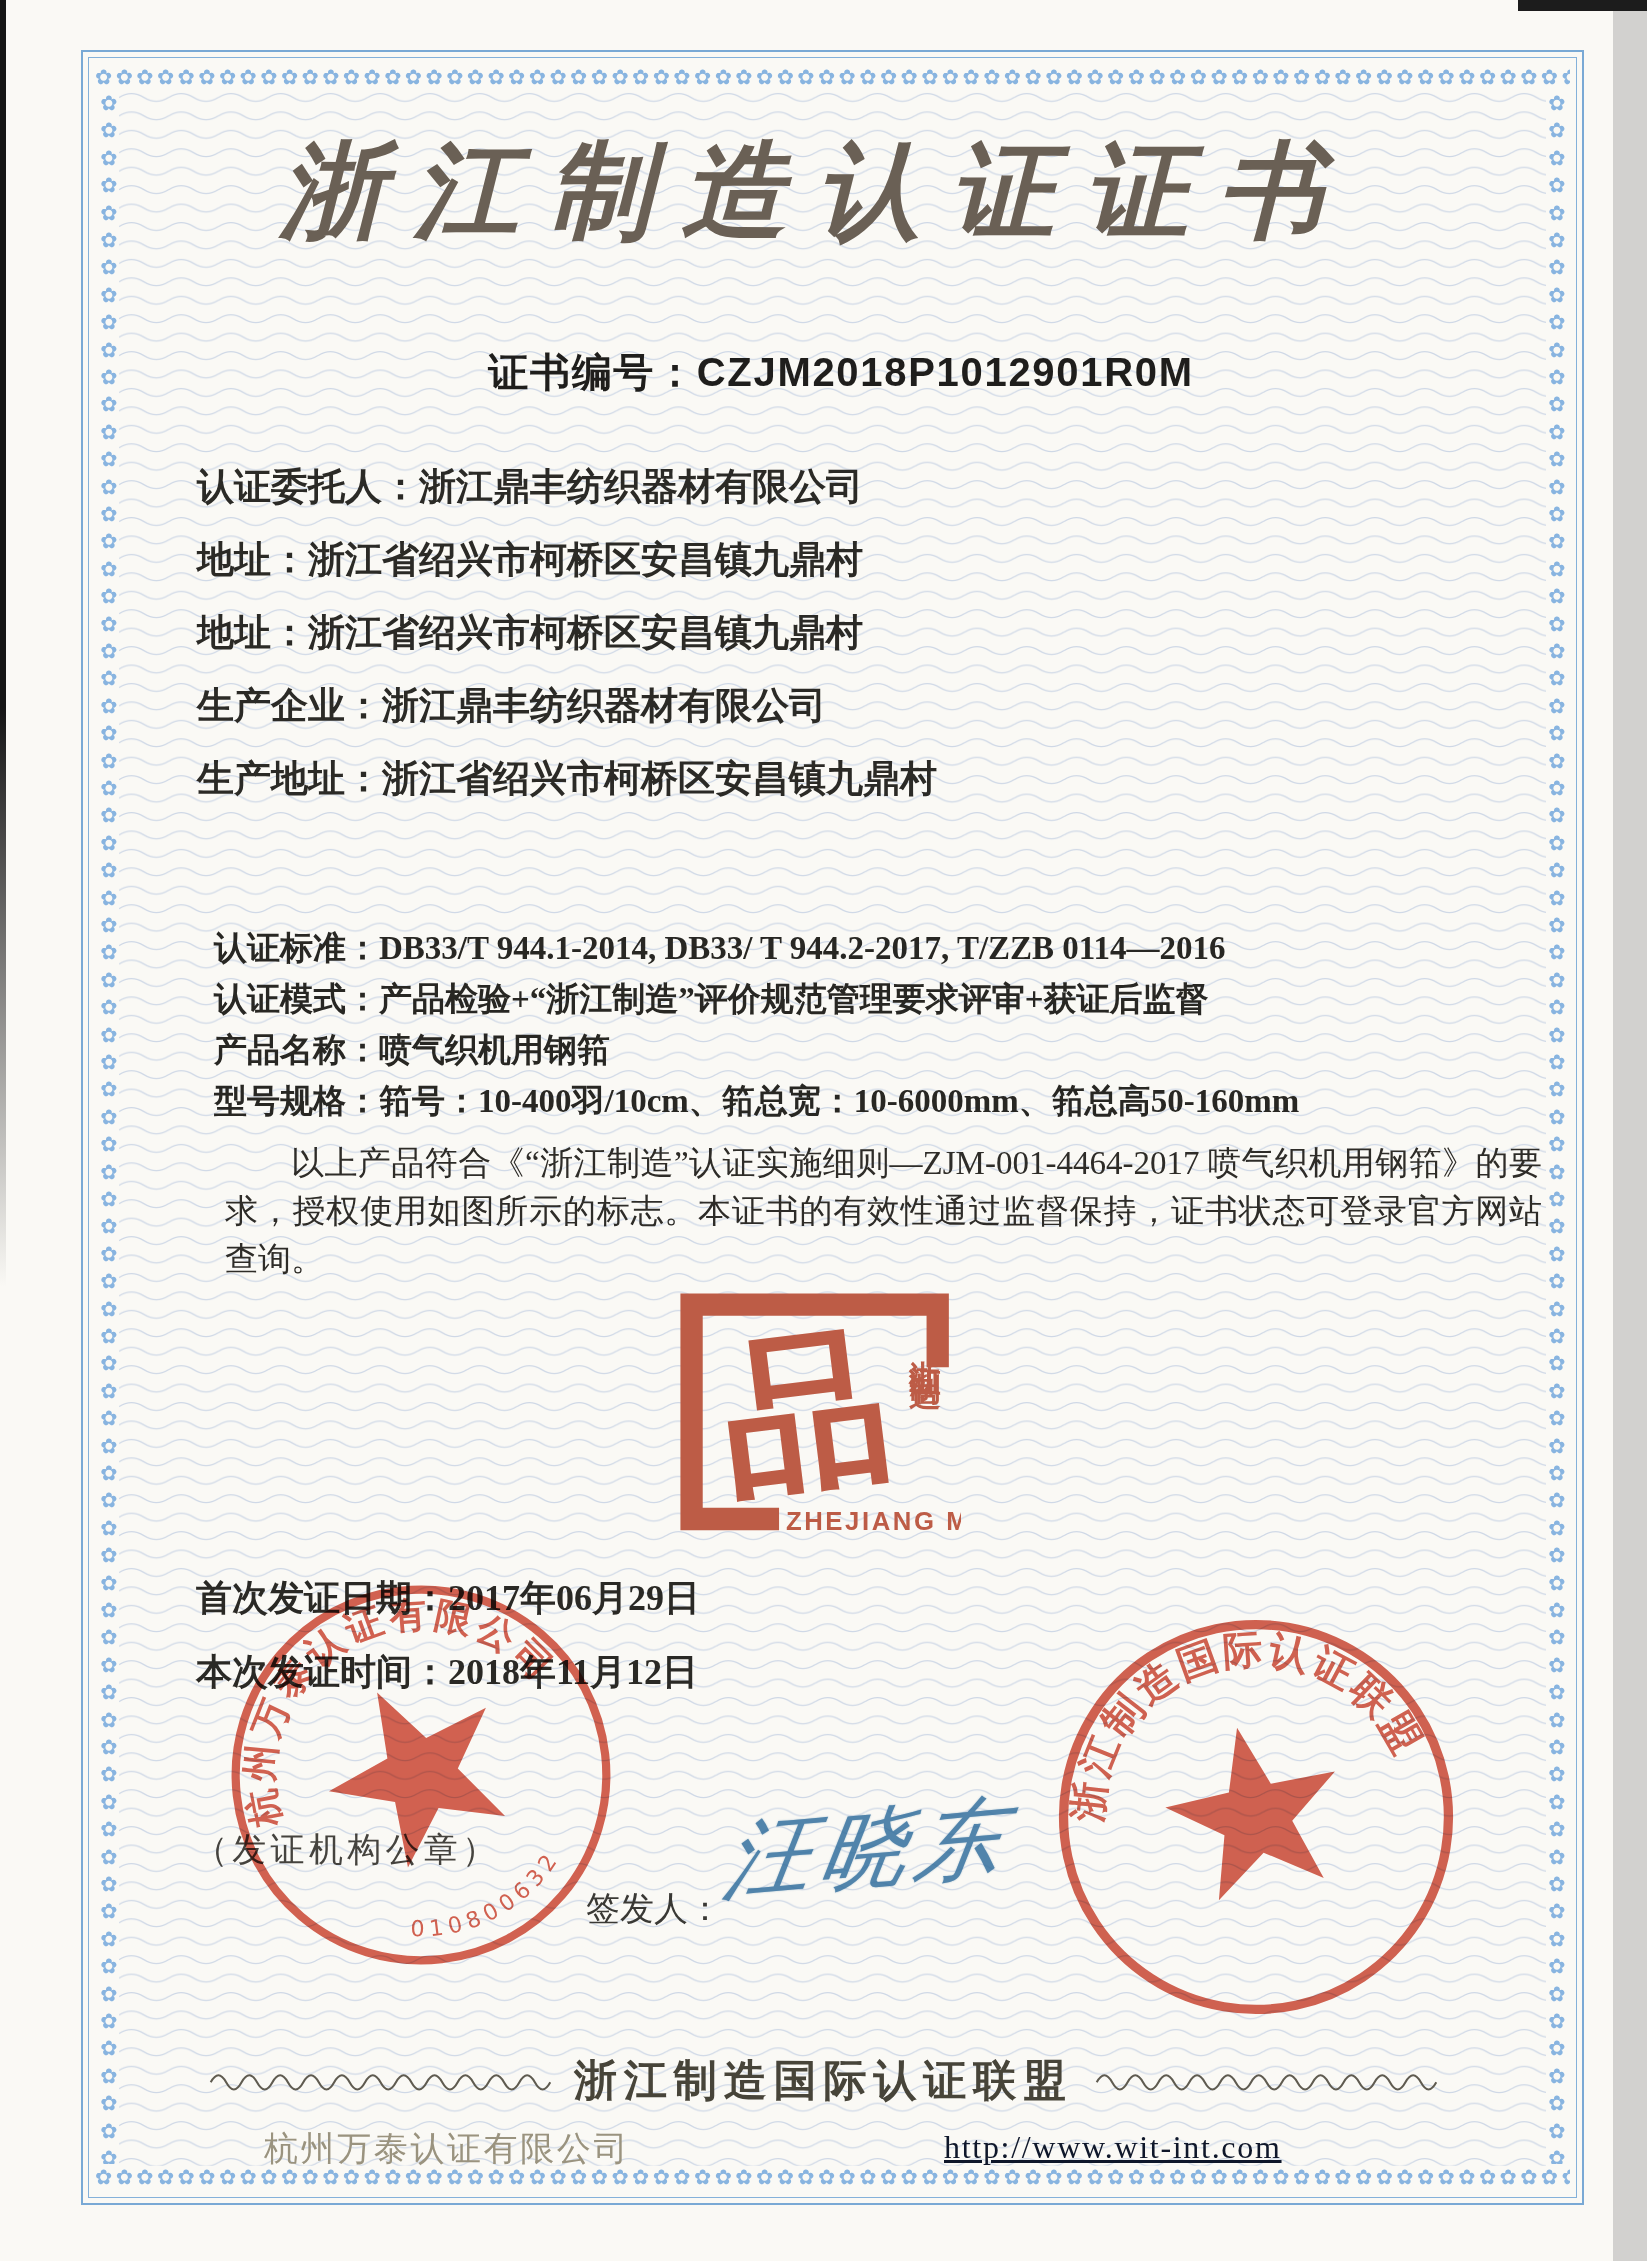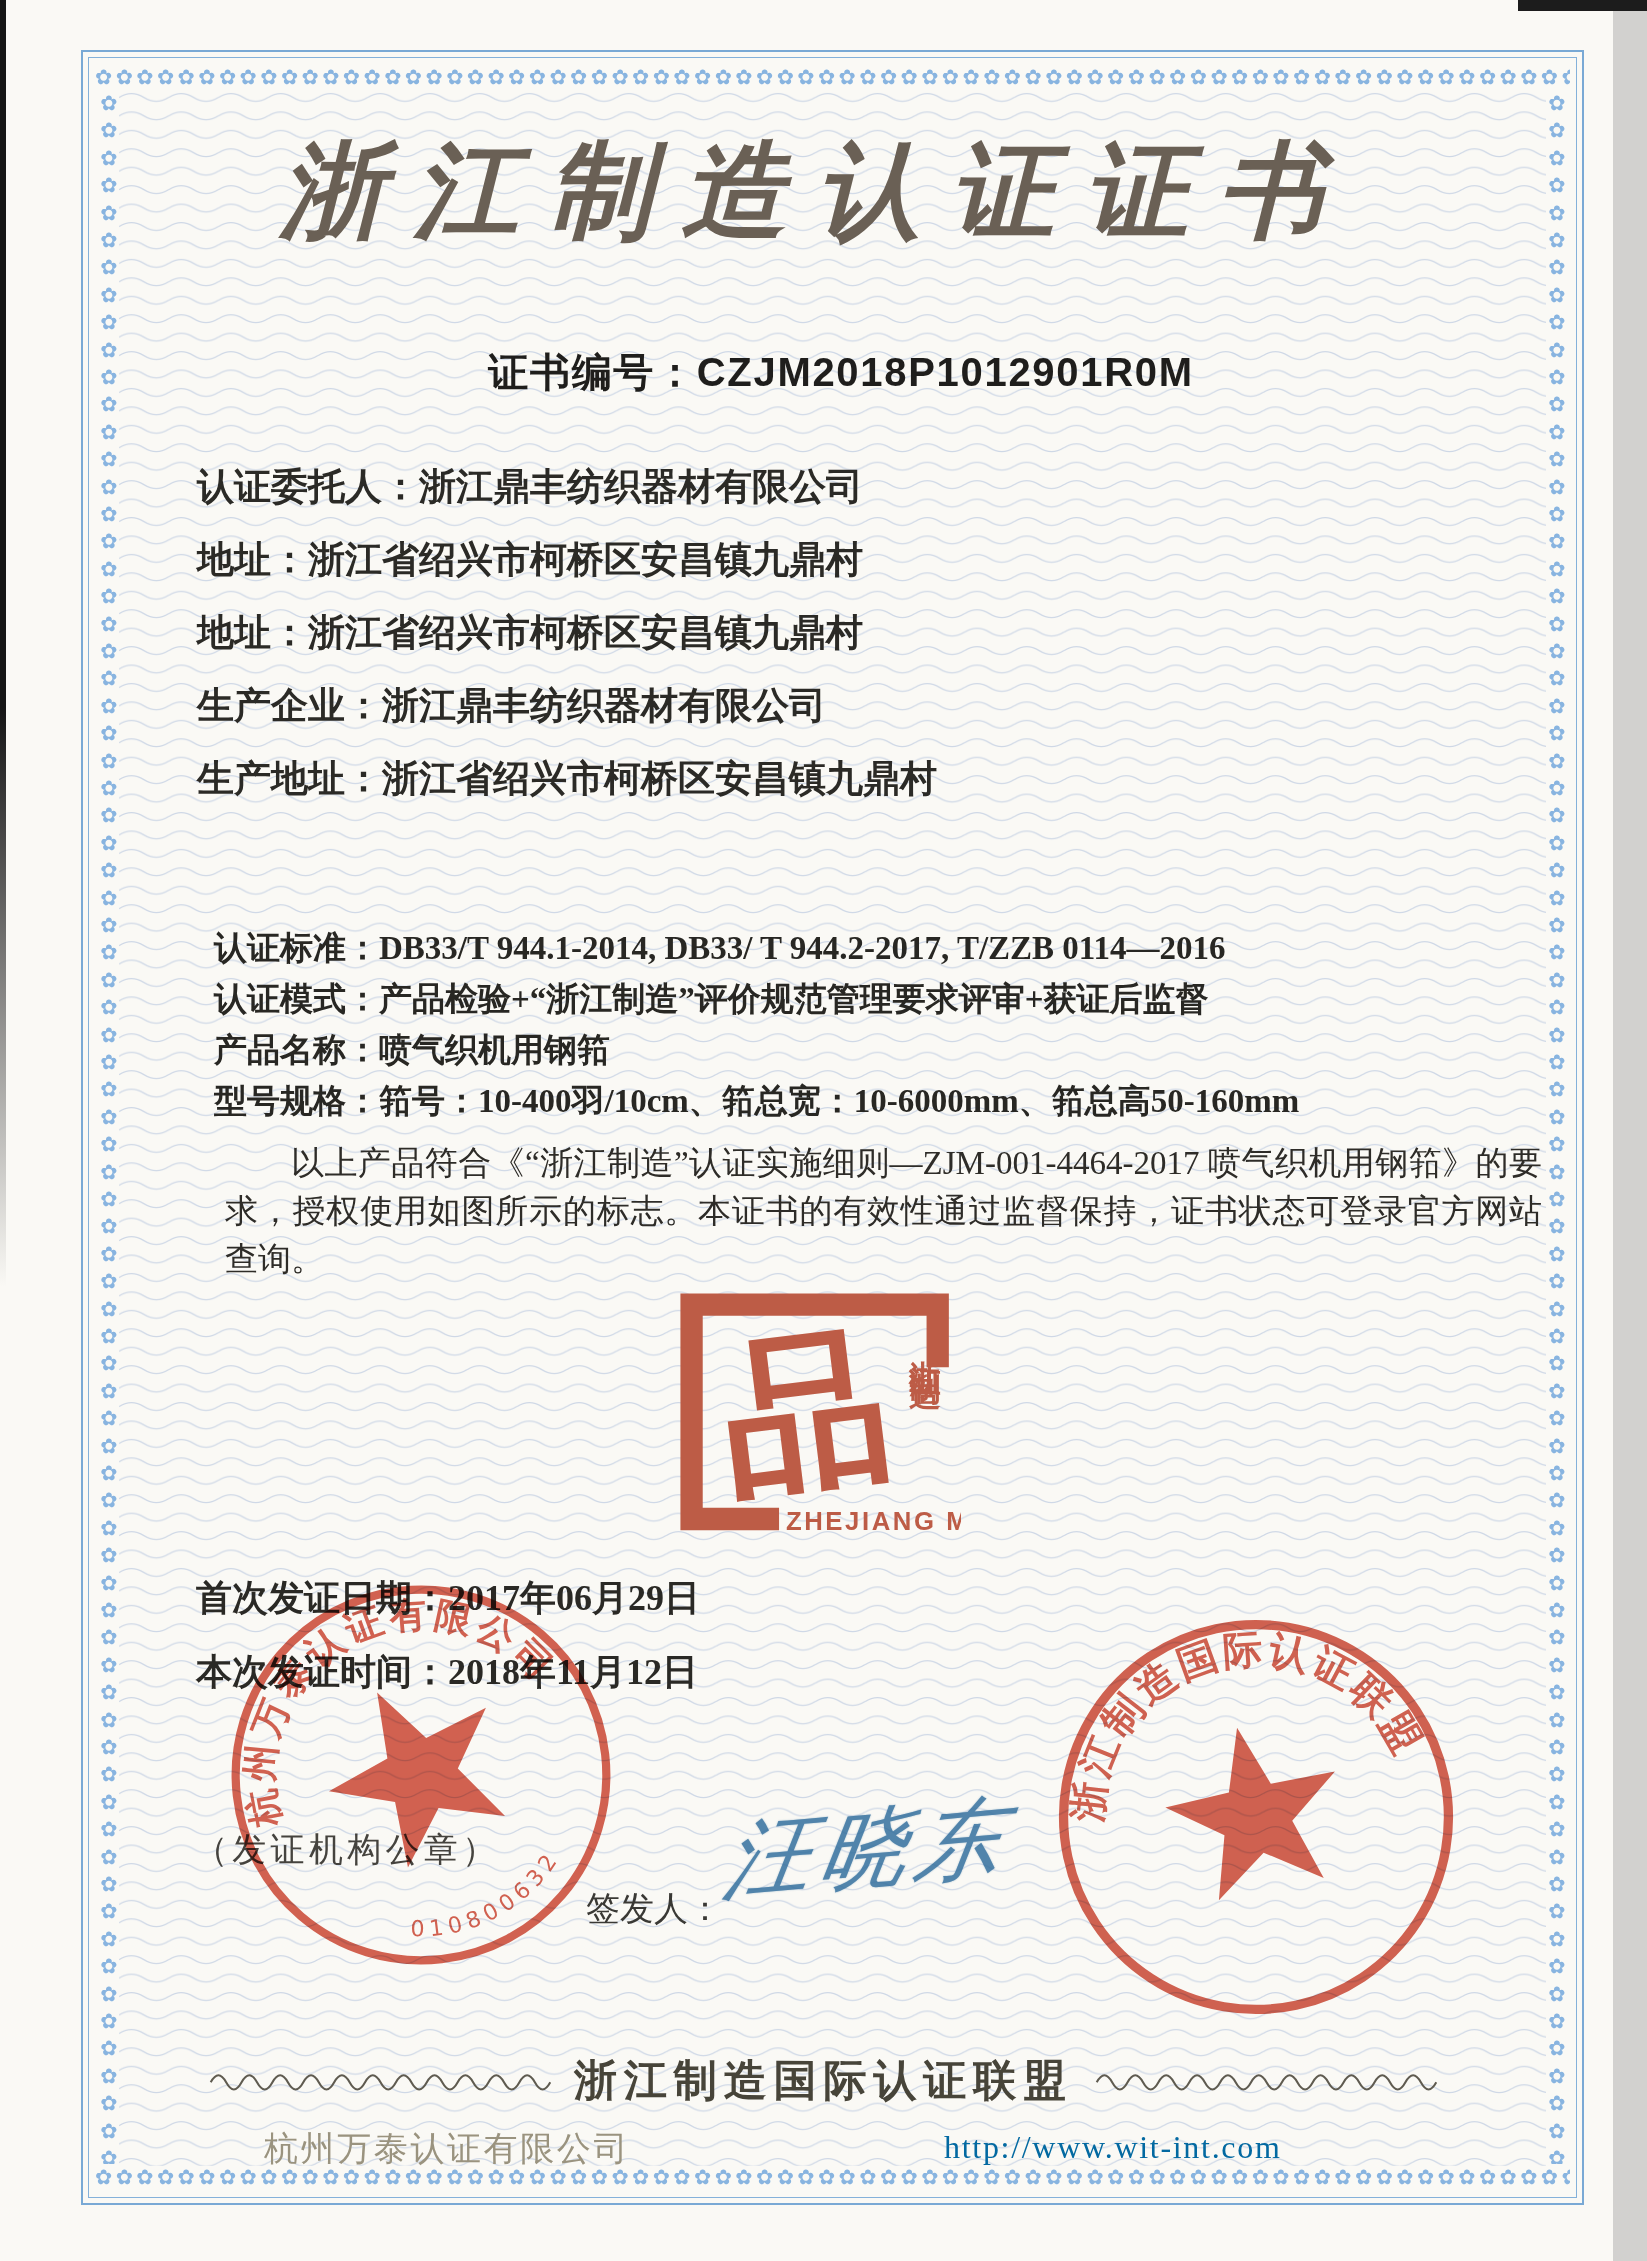--- a/index.html
+++ b/index.html
@@ -69,22 +69,22 @@
     transform:rotate(-5deg) skewX(-14deg);
     text-shadow:0 0 1.7px rgba(45,107,155,.55);
   }
   .stamp { mix-blend-mode:multiply; opacity:.86; }
   .alliance-row {
     left:0; right:0; top:2052px; display:flex; justify-content:center;
     align-items:center; gap:22px;
   }
   .alliance-title { font-size:43px; font-weight:700; letter-spacing:6.9px; color:#474439; }
   .footer-company { left:264px; top:2126px; font-size:34px; color:#9a937f; letter-spacing:2.6px; }
-  .footer-url { left:944px; top:2129px; font-size:32px; color:#0369a1; letter-spacing:1.7px;
-                font-family:"Liberation Serif","DejaVu Serif",serif; }
+  .footer-url { left:944px; top:2129px; font-size:32px; color:#0f172a; letter-spacing:1.7px;
+                font-family:"Liberation Serif","DejaVu Serif",serif;text-decoration:underline; }
 </style>
 </head>
 <body>
 
 <div class="page">
 
   <div class="scan-right"></div>
   <div class="scan-topbar"></div>
   <div class="scan-left"></div>
 

